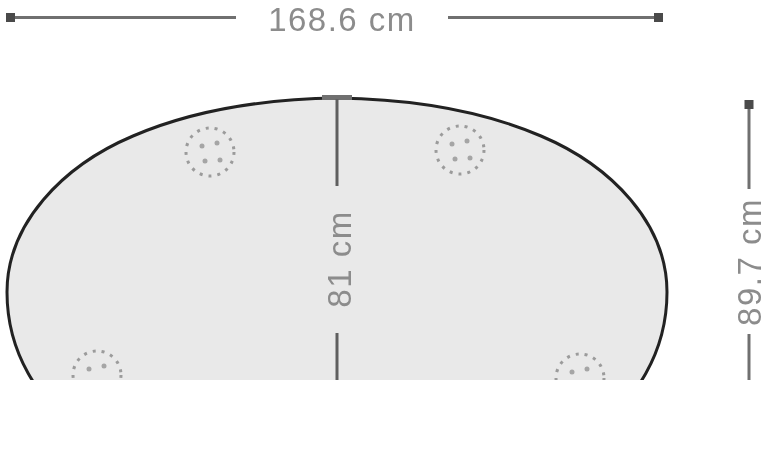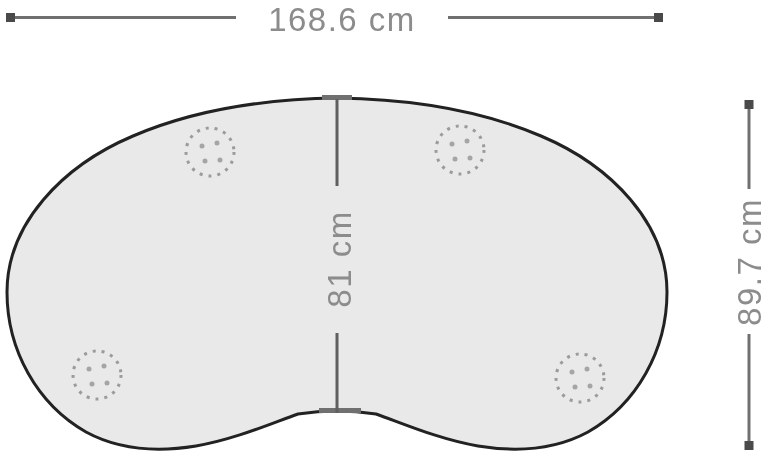--- a/index.html
+++ b/index.html
@@ -4,21 +4,21 @@
 <style>
   html, body {
     margin: 0;
     padding: 0;
     background: #ffffff;
     font-family: "Liberation Sans", sans-serif;
   }
   .stage {
     position: relative;
     width: 768px;
-    height: 460px;
+    height: 380px;
     background: #ffffff;
     overflow: hidden;
   }
   svg { display: block; }
   .dim-text {
     fill: #8c8c8c;
     font-family: "Liberation Sans", sans-serif;
     font-size: 33px;
     letter-spacing: 1.5px;
   }

